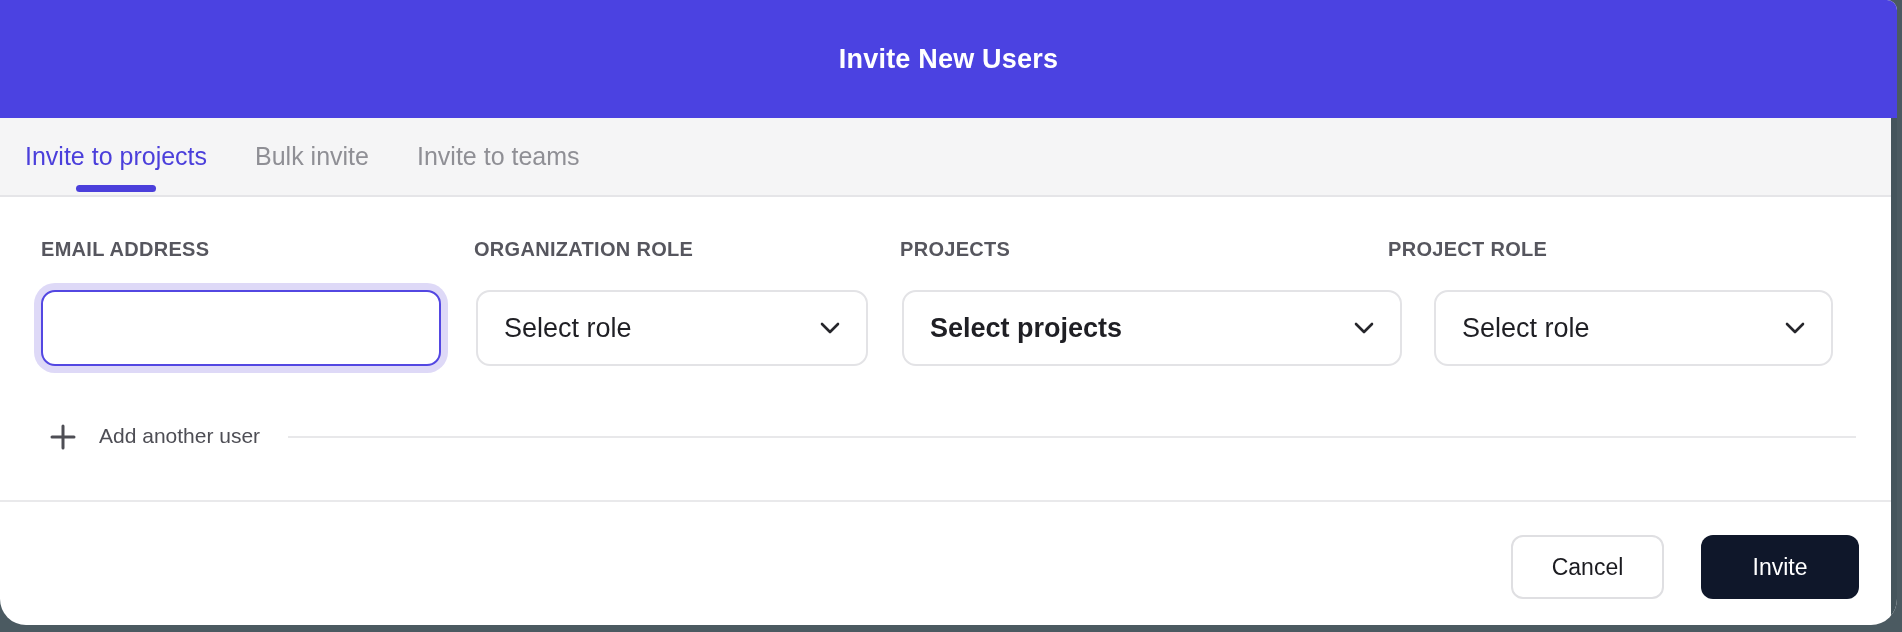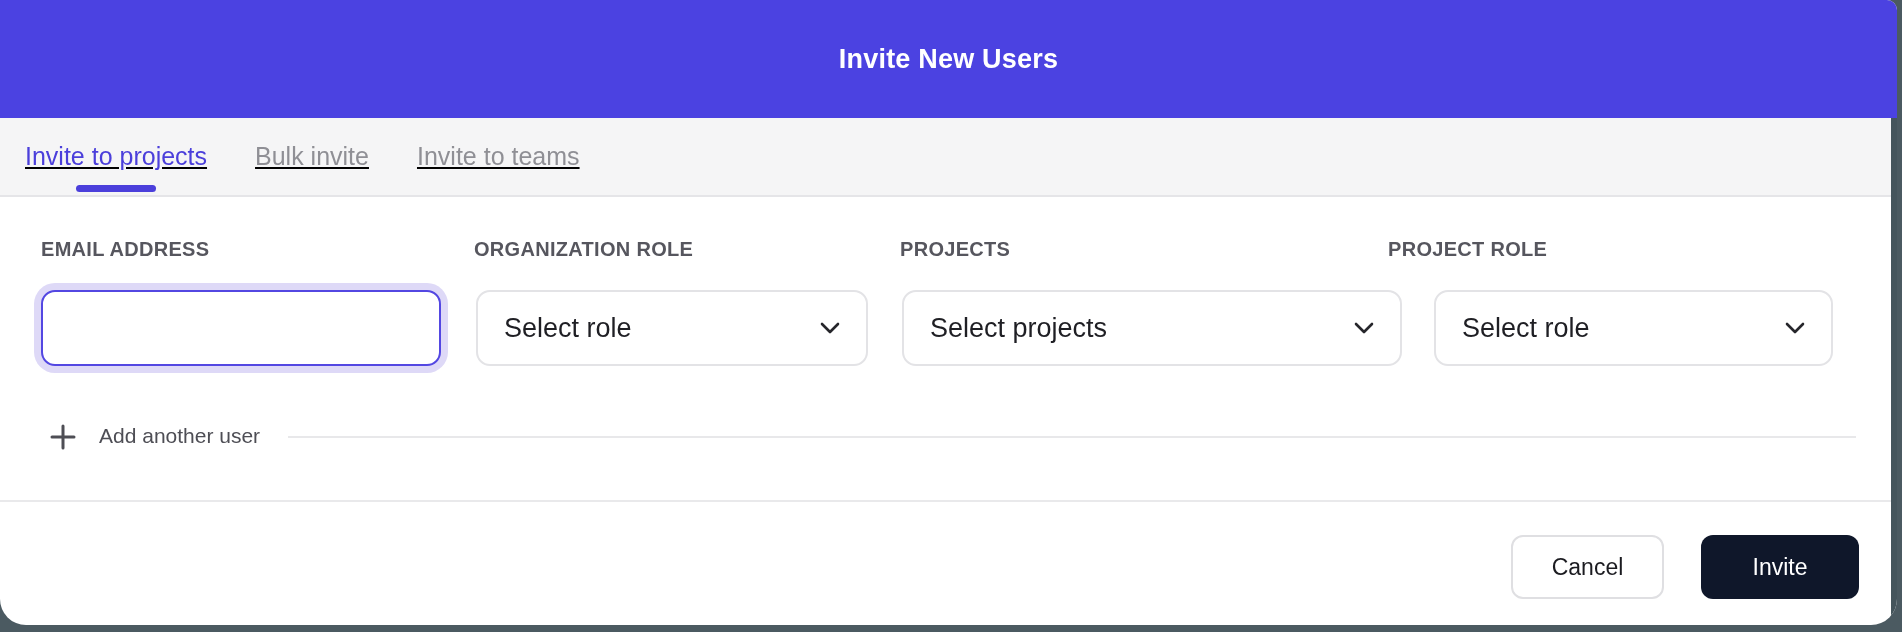--- a/index.html
+++ b/index.html
@@ -37,21 +37,20 @@
   }
   
   .tabbar {
     position: absolute; left: 0; top: 118px; right: 0;
     height: 79px;
     background: #f5f5f6;
     border-bottom: 2px solid #e5e5e8;
     display: flex; align-items: center;
     padding-left: 25px;
     gap: 48px;
-    text-decoration: underline;
   }
   .tab {
     position: relative;
     height: 100%;
     display: flex; align-items: center;
     font-size: 25px;
     color: #8f8f95;
     cursor: pointer;
     white-space: nowrap;
   }
@@ -95,21 +94,21 @@
     position: absolute; top: 290px;
     height: 76px;
     background: #ffffff;
     border: 2px solid #e3e3e6;
     border-radius: 14px;
     display: flex; align-items: center; justify-content: space-between;
     padding: 0 26px;
     cursor: pointer;
   }
   .sel-orgrole { left: 476px; width: 392px; }
-  .sel-projects { left: 902px; width: 500px; }
+  .sel-projects { left: 902px; width: 500px; font-weight: bold; }
   .sel-projrole { left: 1434px; width: 399px; }
   .select-value {
     font-size: 27px;
     color: #1f1f24;
     white-space: nowrap;
   }
   .chevron { flex: 0 0 auto; margin-left: 16px; }
 
   
   .add-row {

